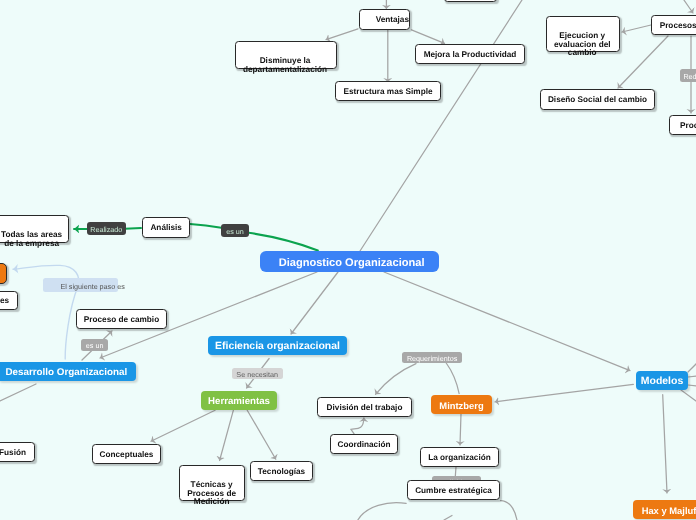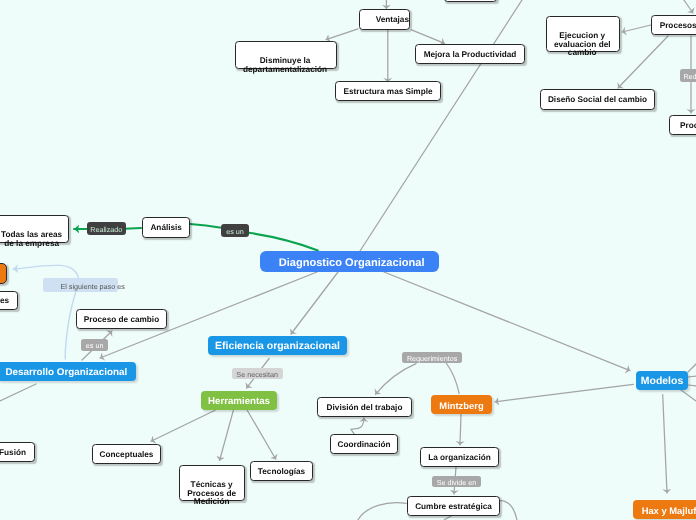--- a/index.html
+++ b/index.html
@@ -191,21 +191,21 @@
     </div>
     <div class="node pill orange" style="left: 431px; top: 395px; width: 61px; height: 19px;">
       <span>Mintzberg</span>
     </div>
     <div class="node nb" style="left: 420px; top: 447px; width: 79px; height: 20px;">
       <span>La organización</span>
     </div>
     <div class="node lbl lbl-gray" style="left: 431.6px; top: 475.6px; width: 49.8px; height: 11.2px;">
       <span>Se divide en</span>
     </div>
-    <div class="node nb" style="left: 407px; top: 496px; width: 93px; height: 20px;">
+    <div class="node nb" style="left: 407px; top: 480px; width: 93px; height: 20px;">
       <span>Cumbre estratégica</span>
     </div>
     <div class="node pill blue" style="left: 636px; top: 371px; width: 52px; height: 19px;">
       <span>Modelos</span>
     </div>
     <div class="node pill orange" style="left: 633px; top: 500px; width: 72px; height: 19px;">
       <span>Hax y Majluf</span>
     </div>
   </div>
 

